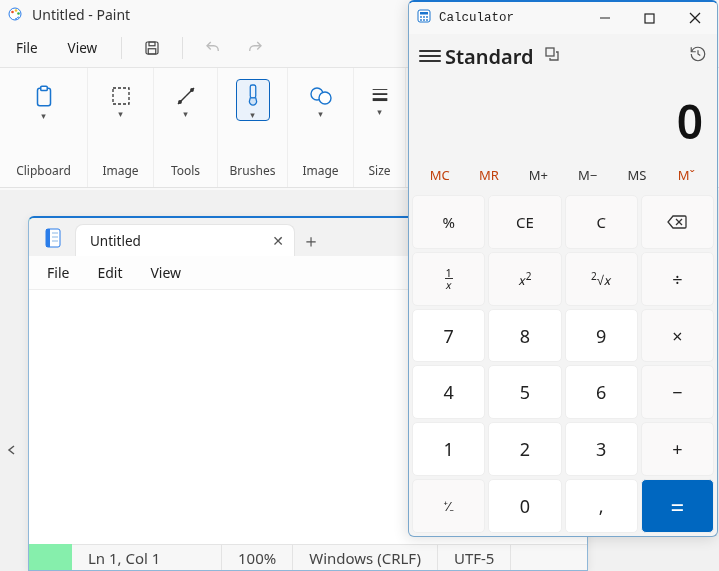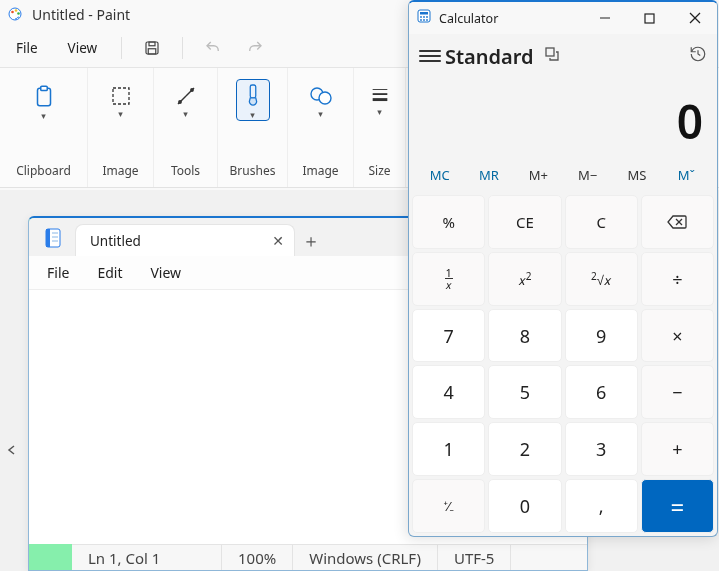--- a/index.html
+++ b/index.html
@@ -127,21 +127,21 @@
     border-radius: 6px;
     box-shadow: -2px 2px 14px rgba(0,0,0,0.12);
     display:flex; flex-direction:column;
     overflow:hidden;
   }
   .calc-titlebar {
     height:32px; background: #f8f8f8;
     display:flex; align-items:center; justify-content:space-between;
     padding:0 0 0 8px;
   }
-  .ctb-left { display:flex; align-items:center; gap:8px; }
+  .ctb-left { display:flex; align-items:center; gap:8px;font-family:Liberation Mono, monospace; }
   .ctb-title { font-size:12.5px; color:#222; }
   .ctb-ctrls { display:flex; }
   .ctb-btn { width:45px; height:32px; display:flex; align-items:center; justify-content:center; color:#222; }
 
   .calc-header {
     height:44px; display:flex; align-items:center; padding:0 10px; gap:4px;
   }
   .ch-ham { width:22px; display:flex; flex-direction:column; gap:3px; }
   .ch-ham span { height:2px; background:#333; border-radius:1px; }
   .ch-mode { font-size:20px; font-weight:600; color:#222; flex:0 0 auto; }
@@ -152,21 +152,21 @@
     height:80px; display:flex; align-items:flex-end; justify-content:flex-end;
     padding:0 14px 6px 0;
     font-size:46px; font-weight:600; color:#111;
   }
 
   .calc-memrow {
     height:34px; display:flex; align-items:center; justify-content:space-between;
     padding:0 6px;
   }
   .cm { flex:1; text-align:center; font-size:13px; color:#333; }
-  .cm.disabled { color:#0369a1; }
+  .cm.disabled { color:#c2410c; }
 
   .calc-grid {
     flex:1; display:grid;
     grid-template-columns: repeat(4,1fr);
     grid-template-rows: repeat(6,1fr);
     gap:3px; padding:3px;
   }
   .ck {
     background:#faf9f9; border:1px solid #eee; border-radius:5px;
     display:flex; align-items:center; justify-content:center;

